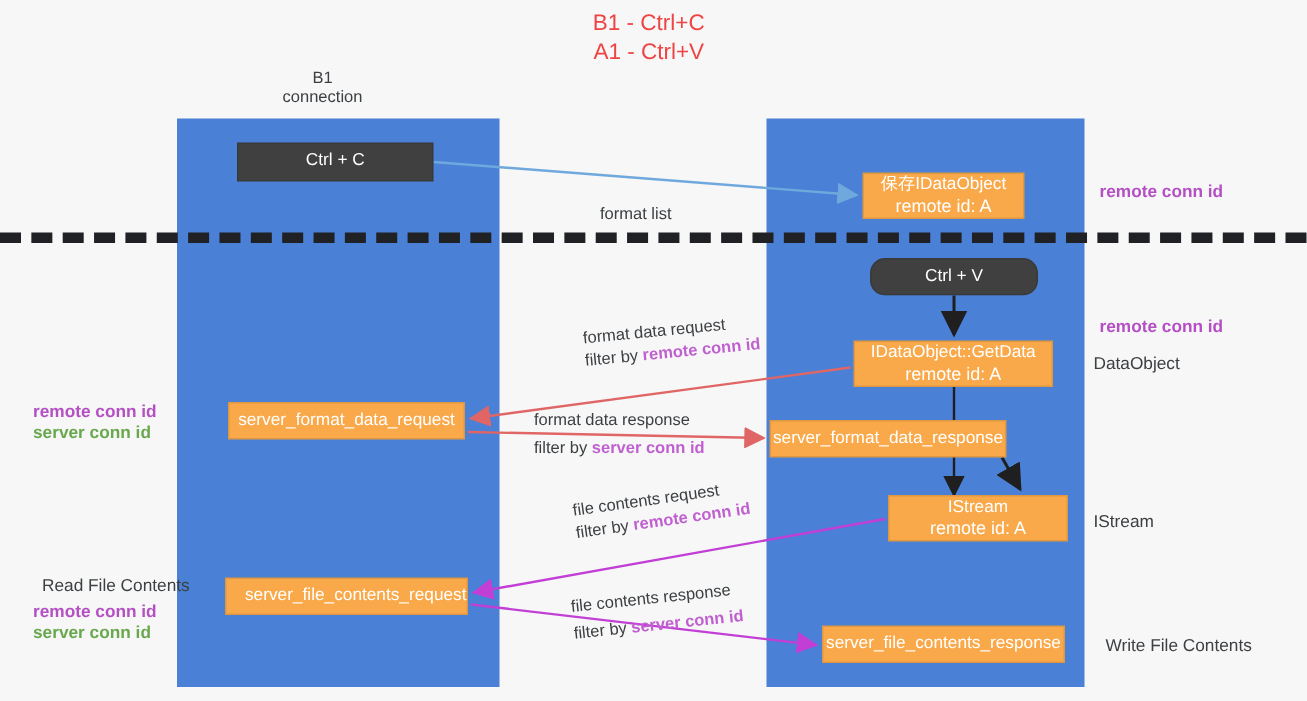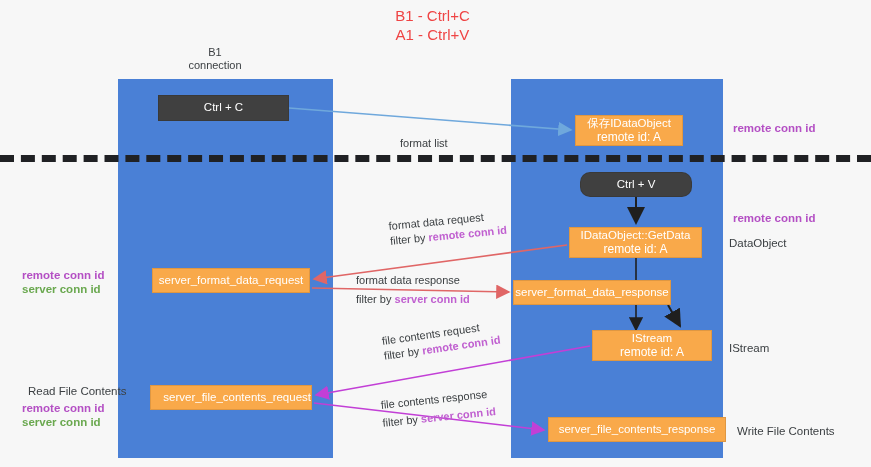--- a/index.html
+++ b/index.html
@@ -53,21 +53,21 @@
   .node .l2{font-size:12px;}
 
   #n-ctrlc{left:158px;top:95px;width:131px;height:26px;}
   #n-save-ido{left:575px;top:115px;width:108px;height:31px;}
   #n-ctrlv{left:580px;top:172px;width:112px;height:25px;border-radius:10px;}
   #n-getdata{left:569px;top:227px;width:133px;height:31px;}
   #n-sfdreq{left:152px;top:268px;width:158px;height:25px;}
   #n-sfdresp{left:513px;top:280px;width:158px;height:25px;}
   #n-istream{left:592px;top:330px;width:120px;height:31px;}
   #n-sfcreq{left:150px;top:385px;width:162px;height:25px;align-items:flex-end;}
-  #n-sfcresp{left:548px;top:417px;width:178px;height:25px;text-align:right;}
+  #n-sfcresp{left:548px;top:417px;width:162px;height:25px;text-align:right;}
 
   
   .sidelabel{font-size:11.5px;color:#3c4043;line-height:14px;}
   .purple{color:#b44fc4;font-weight:bold;}
   .green-t{color:#6aa84f;font-weight:bold;}
   .purple-i{color:#c060d0;font-weight:bold;}
 
   #lbl-remote-conn-1{left:733px;top:121px;}
   #lbl-remote-conn-2{left:733px;top:211px;}
   #lbl-dataobject{left:729px;top:236px;}

